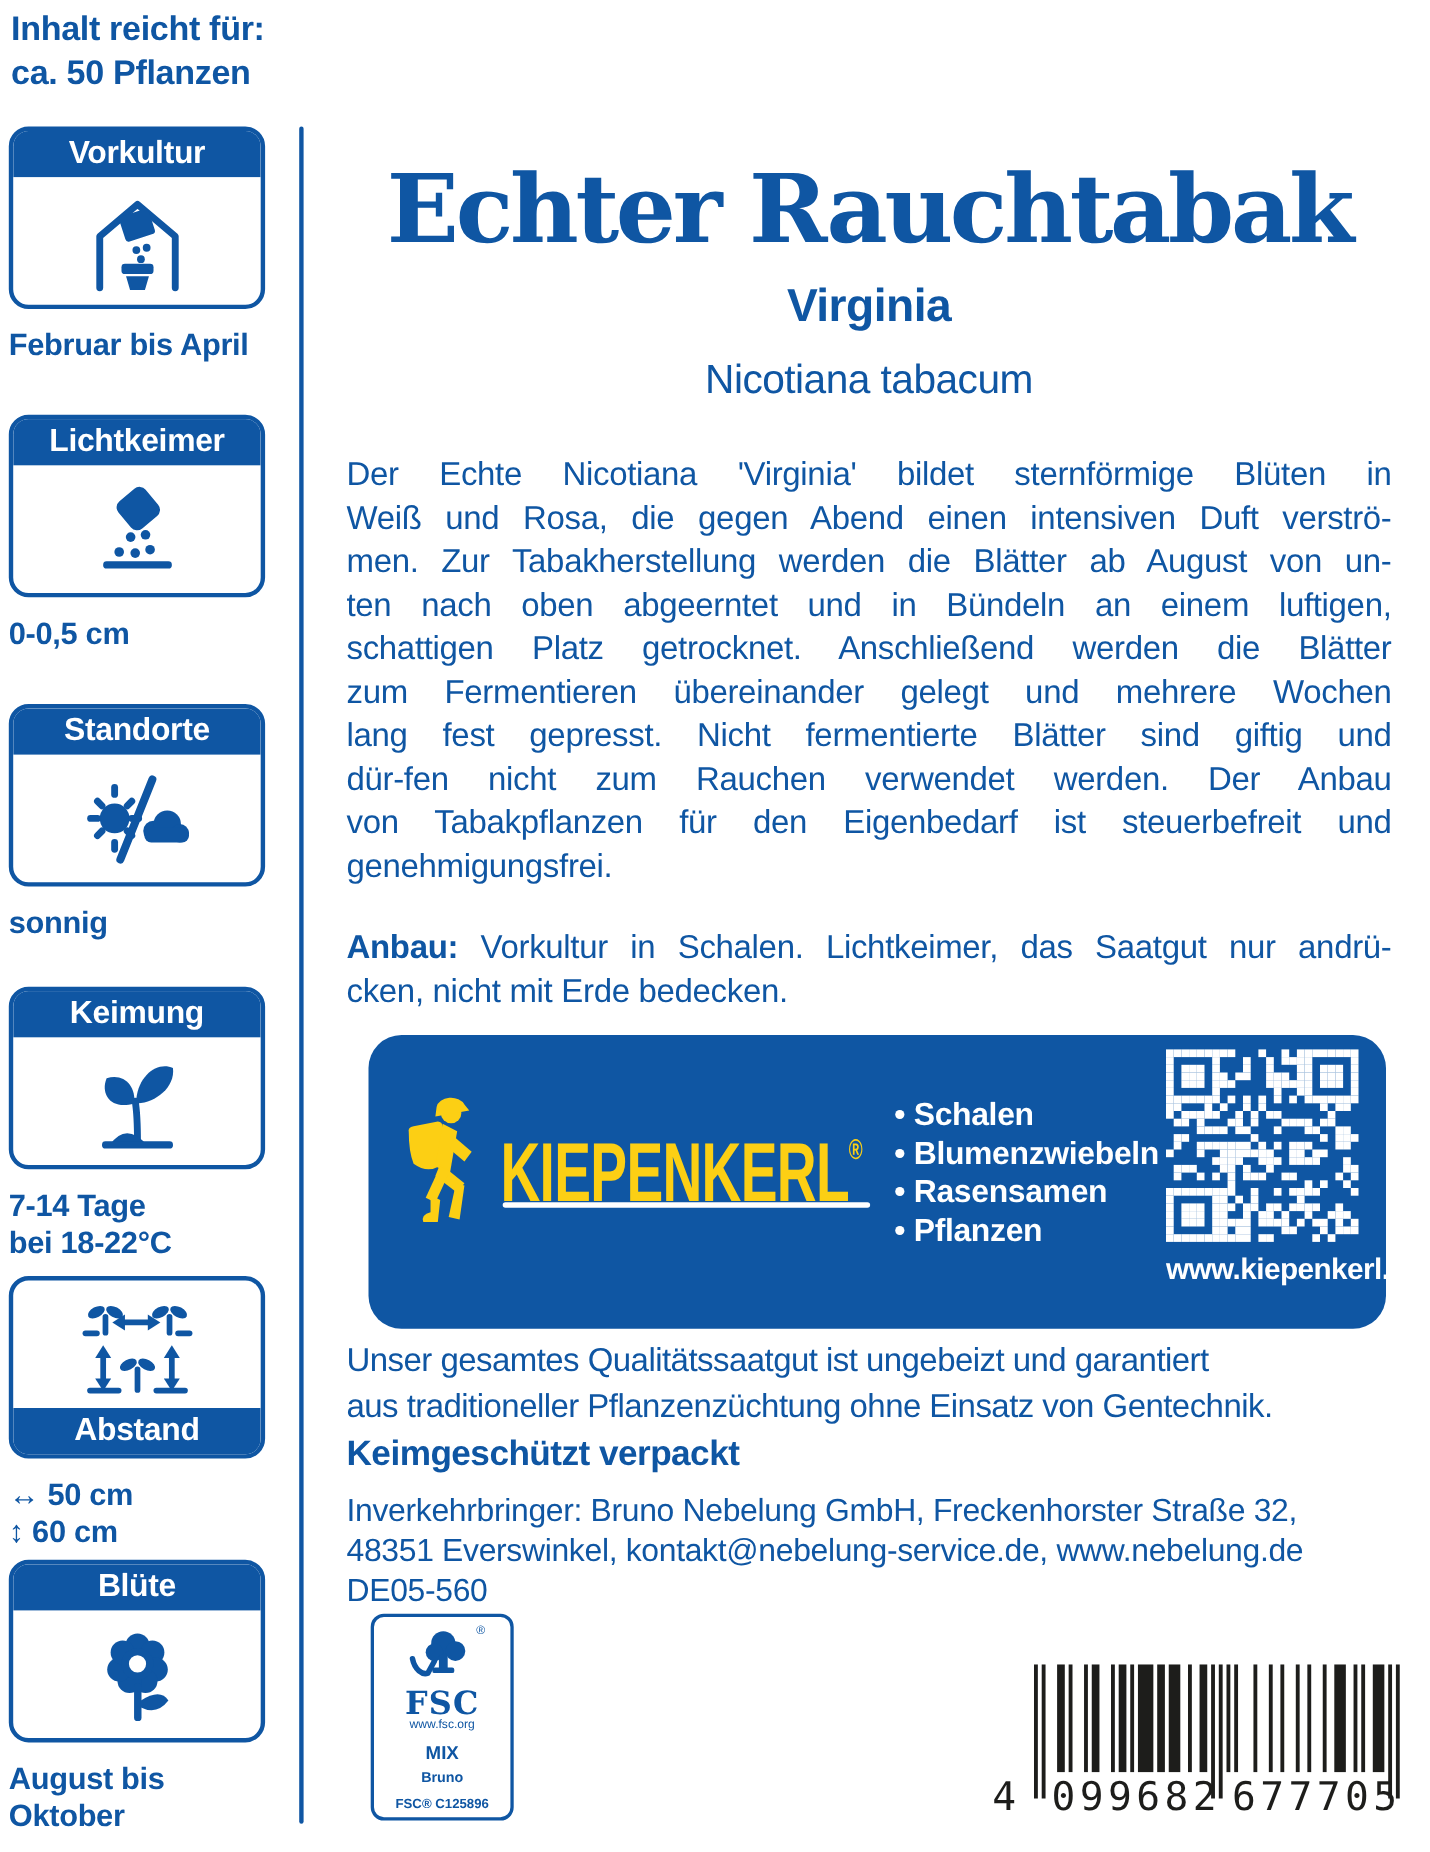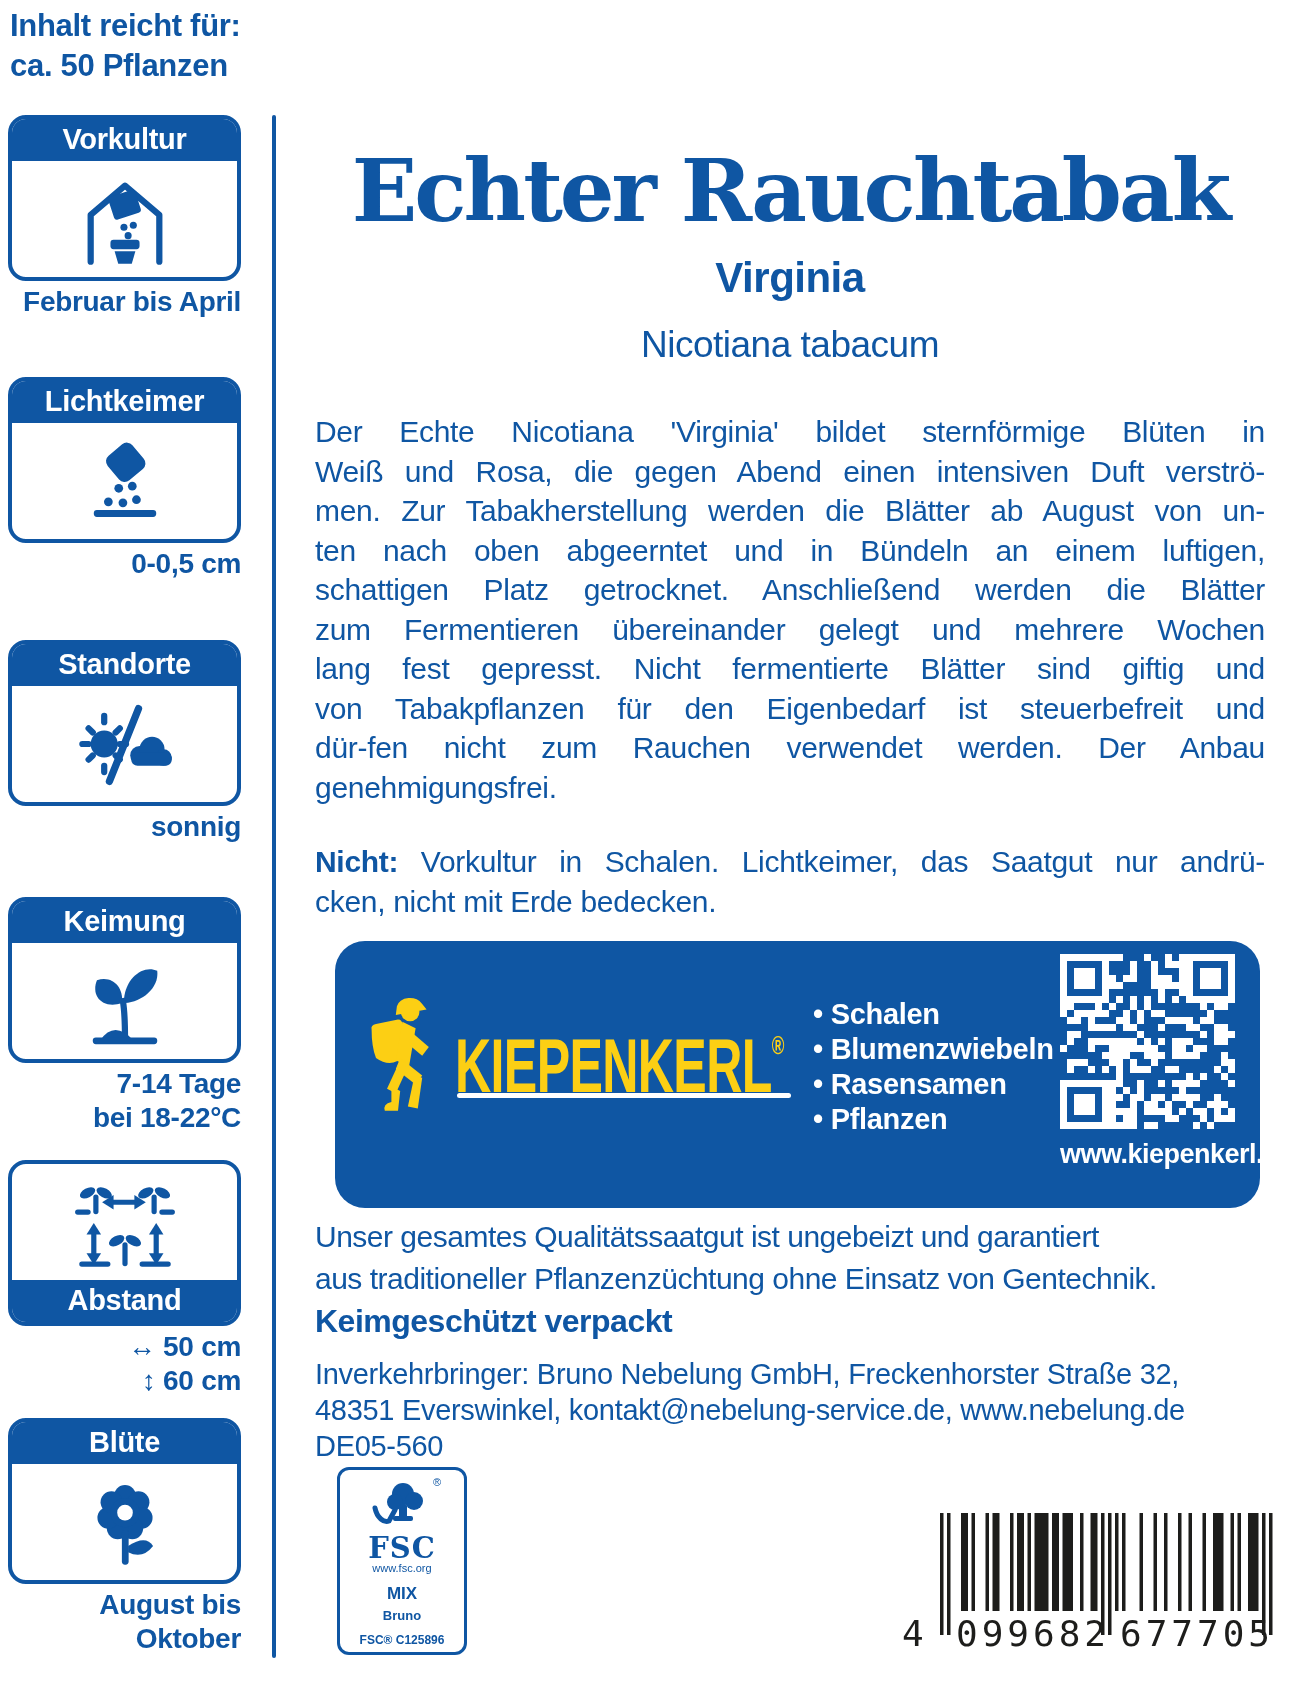--- a/index.html
+++ b/index.html
@@ -10,21 +10,21 @@
   .abs{position:absolute;}
   
   .top-note{left:10px;top:6px;font-size:31px;line-height:40px;font-weight:700;letter-spacing:-0.3px;}
   .top-note span{display:block;}
   
   .side-block{left:8px;width:233px;position:absolute;}
   .card{border:4px solid #0f56a3;border-radius:18px;background:#fff;height:166px;overflow:hidden;box-sizing:border-box;}
   .card-header{background:#0f56a3;color:#fff;font-weight:700;font-size:29px;height:42px;line-height:41px;text-align:center;letter-spacing:-0.3px;}
   .card-body{height:116px;display:flex;align-items:center;justify-content:center;}
   .card-body svg{display:block;}
-  .caption{margin-top:4px;text-align:right;font-size:28px;line-height:34px;font-weight:700;letter-spacing:-0.3px;}
+  .caption{margin-top:16px;text-align:left;font-size:28px;line-height:34px;font-weight:700;letter-spacing:-0.3px;}
   .caption span{display:block;}
   .divider{left:272px;top:115px;width:4px;height:1543px;background:#0f56a3;border-radius:2px;}
   
   .main-title{left:315px;top:140px;width:950px;text-align:center;
     font-family:"DejaVu Serif","Liberation Serif",serif;font-weight:700;font-size:86px;letter-spacing:-3px;}
   .variety{left:315px;top:254px;width:950px;text-align:center;font-size:42px;font-weight:700;letter-spacing:-0.5px;}
   .botanical{left:315px;top:324px;width:950px;text-align:center;font-size:37px;letter-spacing:-0.5px;}
   .desc{left:315px;top:412px;width:950px;font-size:30px;line-height:39.5px;letter-spacing:-0.3px;}
   .jline{text-align:justify;text-align-last:justify;}
   .lline{text-align:left;}
@@ -251,27 +251,27 @@
 <div class="abs botanical">Nicotiana tabacum</div>
 
 <div class="abs desc">
   <div class="jline">Der Echte Nicotiana 'Virginia' bildet sternförmige Blüten in</div>
   <div class="jline">Weiß und Rosa, die gegen Abend einen intensiven Duft verströ-</div>
   <div class="jline">men. Zur Tabakherstellung werden die Blätter ab August von un-</div>
   <div class="jline">ten nach oben abgeerntet und in Bündeln an einem luftigen,</div>
   <div class="jline">schattigen Platz getrocknet. Anschließend werden die Blätter</div>
   <div class="jline">zum Fermentieren übereinander gelegt und mehrere Wochen</div>
   <div class="jline">lang fest gepresst. Nicht fermentierte Blätter sind giftig und</div>
+  <div class="jline">dür-fen nicht zum Rauchen verwendet werden. Der Anbau</div>
   <div class="jline">von Tabakpflanzen für den Eigenbedarf ist steuerbefreit und</div>
-  <div class="jline">dür-fen nicht zum Rauchen verwendet werden. Der Anbau</div>
   <div class="lline">genehmigungsfrei.</div>
 </div>
 
 <div class="abs tip">
-  <div class="jline"><b>Nicht:</b><span> Vorkultur in Schalen. Lichtkeimer, das Saatgut nur andrü-</span></div>
+  <div class="jline"><b>Anbau:</b><span> Vorkultur in Schalen. Lichtkeimer, das Saatgut nur andrü-</span></div>
   <div class="lline">cken, nicht mit Erde bedecken.</div>
 </div>
 
 <div class="banner">
   <svg class="abs man" width="88" height="160" viewBox="0 0 80 140">
     <g fill="#fccf14">
       <circle cx="41" cy="18" r="8.5"></circle>
       <path d="M29,13 a12,9 0 0 1 23,-2 l4,5 L28,21 Z"></path>
       <path d="M6,34 Q5,30 10,29 L30,25 Q34,25 34,30 L36,58 Q24,70 10,60 Q6,50 6,34 Z"></path>
       <path d="M34,27 L46,33 L40,68 L28,62 Z"></path>

